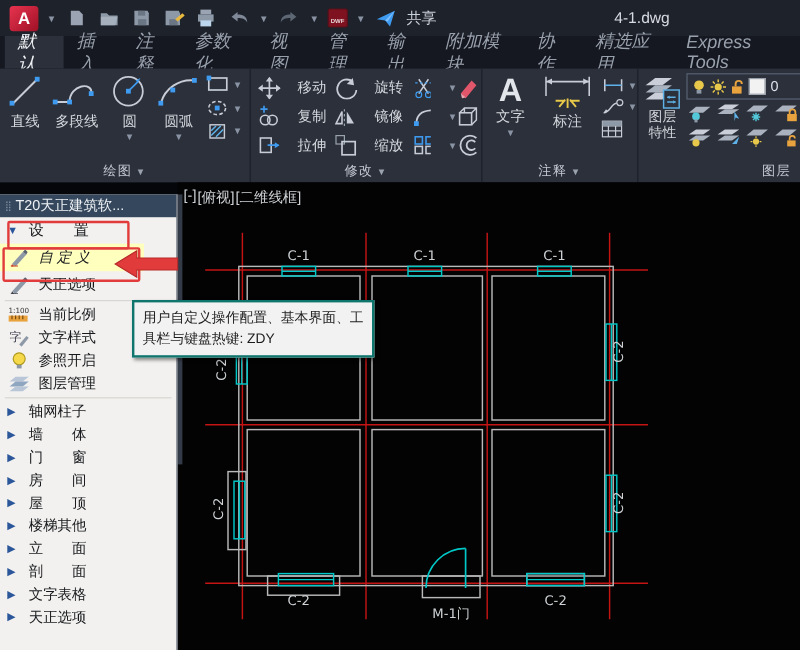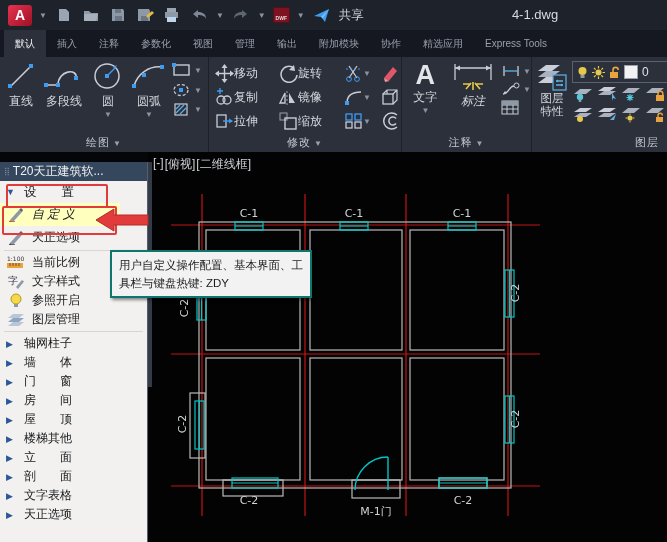--- a/index.html
+++ b/index.html
@@ -16,35 +16,35 @@
   .caret{color:#8a93a3;font-size:8px;}
   .dwf-badge{width:17px;height:16px;background:#7e1220;border-radius:2px;color:#e9d8da;
              font-size:5px;font-weight:bold;display:flex;align-items:flex-end;justify-content:center;
              padding-bottom:1px;box-sizing:border-box;border:1px solid #561019;}
   .share-lbl{color:#c9cfd9;font-size:12.5px;}
   .doc-title{position:absolute;left:455px;top:0;width:160px;height:30px;line-height:30px;
              text-align:center;color:#d7dae0;font-size:13px;}
   
   .tabbar{position:absolute;left:0;top:30px;width:667px;height:27px;background:#151820;
           display:flex;align-items:stretch;padding-left:4px;box-sizing:border-box;}
-  .tab{display:flex;align-items:center;padding:0 11px;color:#98a0ac;font-size:10px;cursor:default;}
+  .tab{display:flex;align-items:center;padding:0 11px;color:#98a0ac;font-size:15px;cursor:default;font-style:italic;}
   .tab.active{background:#2b303a;color:#f0f2f5;}
   
   .ribbon{position:absolute;left:0;top:57px;width:667px;height:95px;background:#2b303a;}
   .panel{position:absolute;top:0;height:95px;box-sizing:border-box;border-right:1px solid #1c2028;}
   .panel-label{position:absolute;left:0;bottom:2px;width:100%;text-align:center;color:#c3c8d1;
                font-size:11px;letter-spacing:1px;}
   .pl-caret{font-size:8px;color:#9aa2ad;margin-left:3px;}
   .bigbtn{display:flex;flex-direction:column;align-items:center;justify-content:flex-start;padding-top:3px;}
   .bigbtn .lbl{color:#d5d8de;font-size:12px;margin-top:1px;white-space:nowrap;}
   .minicol{display:flex;flex-direction:column;justify-content:flex-start;gap:3px;padding-top:5px;}
   .minirow{display:flex;align-items:center;gap:2px;}
   .mod-grid{display:grid;grid-template-columns:64px 66px 36px 26px;grid-auto-rows:24px;
             padding:4px 0 0 6px;}
-  .mod-cell{display:flex;align-items:center;gap:0;color:#d5d8de;font-size:12px;white-space:nowrap;}
+  .mod-cell{display:flex;align-items:center;gap:14px;color:#d5d8de;font-size:12px;white-space:nowrap;}
   .ann-flex,.lay-flex{display:flex;padding:2px 0 0 4px;gap:4px;}
   .glyphA{color:#e2e5ea;font-size:27px;font-weight:bold;line-height:26px;}
   .two-line{color:#d5d8de;font-size:11.5px;line-height:13px;text-align:center;}
   .layer-combo{display:flex;align-items:center;gap:4px;border:1px solid #596273;height:20px;
                padding:0 4px;margin-top:2px;}
   .layer-zero{color:#dde2ea;font-size:12px;}
   .swatch{width:12px;height:12px;background:#f2f2f2;border:1px solid #9aa0aa;}
   .minis{display:grid;grid-template-columns:repeat(4,24px);grid-auto-rows:21px;margin-top:2px;}
   
   .palette{position:absolute;left:0;top:162px;width:148px;height:380px;background:#f2f1ef;
@@ -316,21 +316,21 @@
     <div class="panel-label"><span>修改</span><span class="pl-caret">▼</span></div>
   </div>
 
   <div class="panel" style="left:402px;width:130px;">
     <div class="ann-flex">
       <div class="bigbtn" style="width:40px;">
         <span class="glyphA">A</span>
         <span class="lbl">文字</span>
         <span class="caret">▼</span>
       </div>
-      <div class="bigbtn" style="width:50px;font-style:italic;">
+      <div class="bigbtn" style="width:50px;">
         <svg width="44" height="30">
           <path d="M4 2v16M40 2v16M4 6h36" stroke="#c7ccd6" stroke-width="1.3"></path>
           <path d="M4 6l5-2.5v5zM40 6l-5-2.5v5z" fill="#c7ccd6"></path>
           <path d="M22 28l0-8M15 27l5-6M29 27l-5-6M12 22h8M32 22h-8" stroke="#e8c84a" stroke-width="1.6"></path>
             </svg>
         <span class="lbl">标注</span>
       </div>
       <div class="minicol" style="gap:4px;">
         <div class="minirow">
           <svg width="20" height="14">

